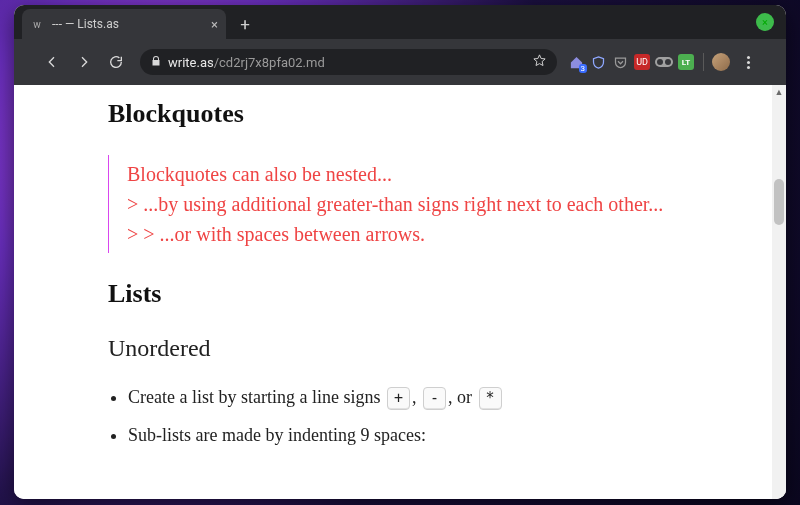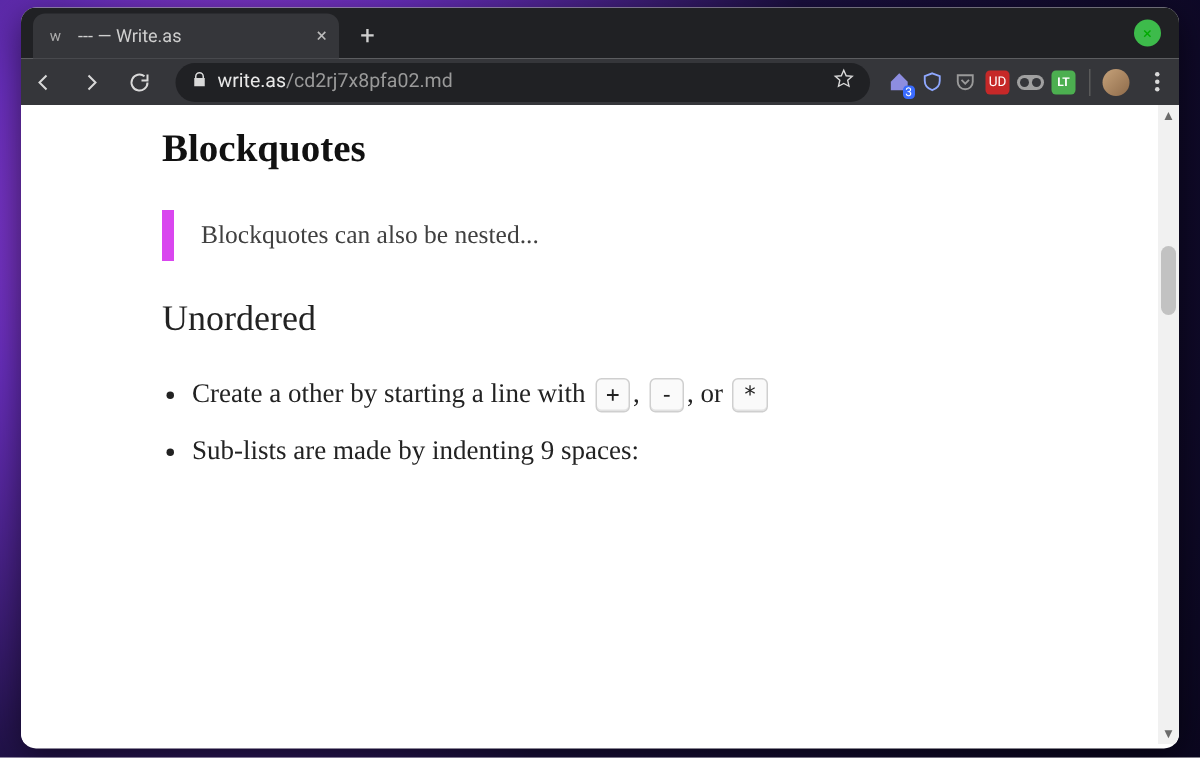--- a/index.html
+++ b/index.html
@@ -28,22 +28,22 @@
   .tab .favicon{width:14px;height:14px;border-radius:3px;display:flex;align-items:center;justify-content:center;font-size:10px;color:#aaa}
   .tab .title{flex:1;white-space:nowrap;overflow:hidden;text-overflow:ellipsis;}
   .tab .close{font-size:13px;color:#bbb;}
   .newtab{width:26px;height:26px;display:flex;align-items:center;justify-content:center;color:#cfcfcf;font-size:17px;margin-left:6px;margin-bottom:2px}
   .win-close{
     position:absolute;right:12px;top:8px;width:18px;height:18px;border-radius:50%;
     background:#3dbb4b;display:flex;align-items:center;justify-content:center;
     color:#0a0;font-size:11px;
   }
   .toolbar{
-    height:31px;background:#35363a;display:flex;align-items:center;
-    padding:0 1px;gap:4px;color:#d9d9d9;
+    height:46px;background:#35363a;display:flex;align-items:center;
+    padding:0 24px;gap:4px;color:#d9d9d9;
   }
   .nav-btn{width:28px;height:28px;display:flex;align-items:center;justify-content:center;border-radius:50%;}
   .nav-btn svg{width:16px;height:16px;stroke:#d9d9d9;stroke-width:2;fill:none}
   .omnibox{
     flex:1;height:26px;background:#202124;border-radius:14px;margin:0 6px;
     display:flex;align-items:center;padding:0 10px;font-size:13px;color:#d9d9d9;gap:6px;
   }
   .lock svg{width:12px;height:12px;fill:#d9d9d9}
   .url .host{color:#e8e8e8}
   .url .path{color:#9a9a9a}
@@ -75,43 +75,43 @@
   .scroll-thumb{position:absolute;left:2px;width:10px;top:94px;height:46px;background:#c2c2c2;border-radius:5px}
   .content{
     padding:0 0 0 16px;color:#222;
     font-family:Georgia,"Times New Roman",serif;
   }
   .doc{
     width:600px;margin:0 auto;padding-top:8px;
   }
   h2{font-size:26px;margin:6px 0 26px 0;font-weight:700;color:#111}
   .bq{
-    border-left:8px solid #d946ef;padding:4px 0 4px 18px;margin:0 0 26px 0;
-    color:#404040;font-size:17px;line-height:1.5;
+    border-left:1px solid #d946ef;padding:4px 0 4px 18px;margin:0 0 26px 0;
+    color:#ef4444;font-size:20px;line-height:1.5;
   }
   .sub{font-size:24px;color:#222;margin:0 0 18px 0}
   ul.top{margin:0 0 0 20px;padding:0;font-size:18px;color:#222;line-height:1.9}
   ul.top>li{margin-bottom:4px}
   ul.sub2{list-style-type:circle;margin:2px 0 0 26px;padding:0}
   kbd{
     display:inline-block;border:1px solid #cfcfcf;border-radius:4px;
     padding:0 6px;font-family:ui-monospace,Menlo,Consolas,monospace;
     font-size:15px;background:#fafafa;color:#222;line-height:1.4;margin:0 2px;
     box-shadow:inset 0 -1px 0 #e2e2e2;
   }
 </style>
 </head>
 <body>
 
 <div class="window">
 
   <div class="tabstrip">
     <div class="tab">
       <span class="favicon">w</span>
-      <span class="title">--- — Write.as</span>
+      <span class="title">--- — Lists.as</span>
       <span class="close">×</span>
     </div>
     <div class="newtab">+</div>
     <div class="win-close">×</div>
   </div>
 
   <div class="toolbar">
     <div class="nav-btn">
       <svg viewBox="0 0 24 24">
           <path d="M15 5l-7 7 7 7"></path>
@@ -185,28 +185,31 @@
   </div>
 
   <div class="viewport">
     <div class="content">
       <div class="doc">
 
         <h2>Blockquotes</h2>
 
         <div class="bq">
           <div>Blockquotes can also be nested...</div>
+          <div>&gt; ...by using additional greater-than signs right next to each other...</div>
+          <div>&gt; &gt; ...or with spaces between arrows.</div>
         </div>
 
+        <h2>Lists</h2>
 
         <p class="sub">Unordered</p>
 
         <ul class="top">
           <li>
-            <span>Create a other by starting a line with </span><kbd>+</kbd><span>, </span><kbd>-</kbd><span>, or </span><kbd>*</kbd>
+            <span>Create a list by starting a line signs </span><kbd>+</kbd><span>, </span><kbd>-</kbd><span>, or </span><kbd>*</kbd>
           </li>
           <li>
             <span>Sub-lists are made by indenting 9 spaces:</span>
           </li>
         </ul>
 
       </div>
     </div>
 
     <div class="scrollbar-track">

